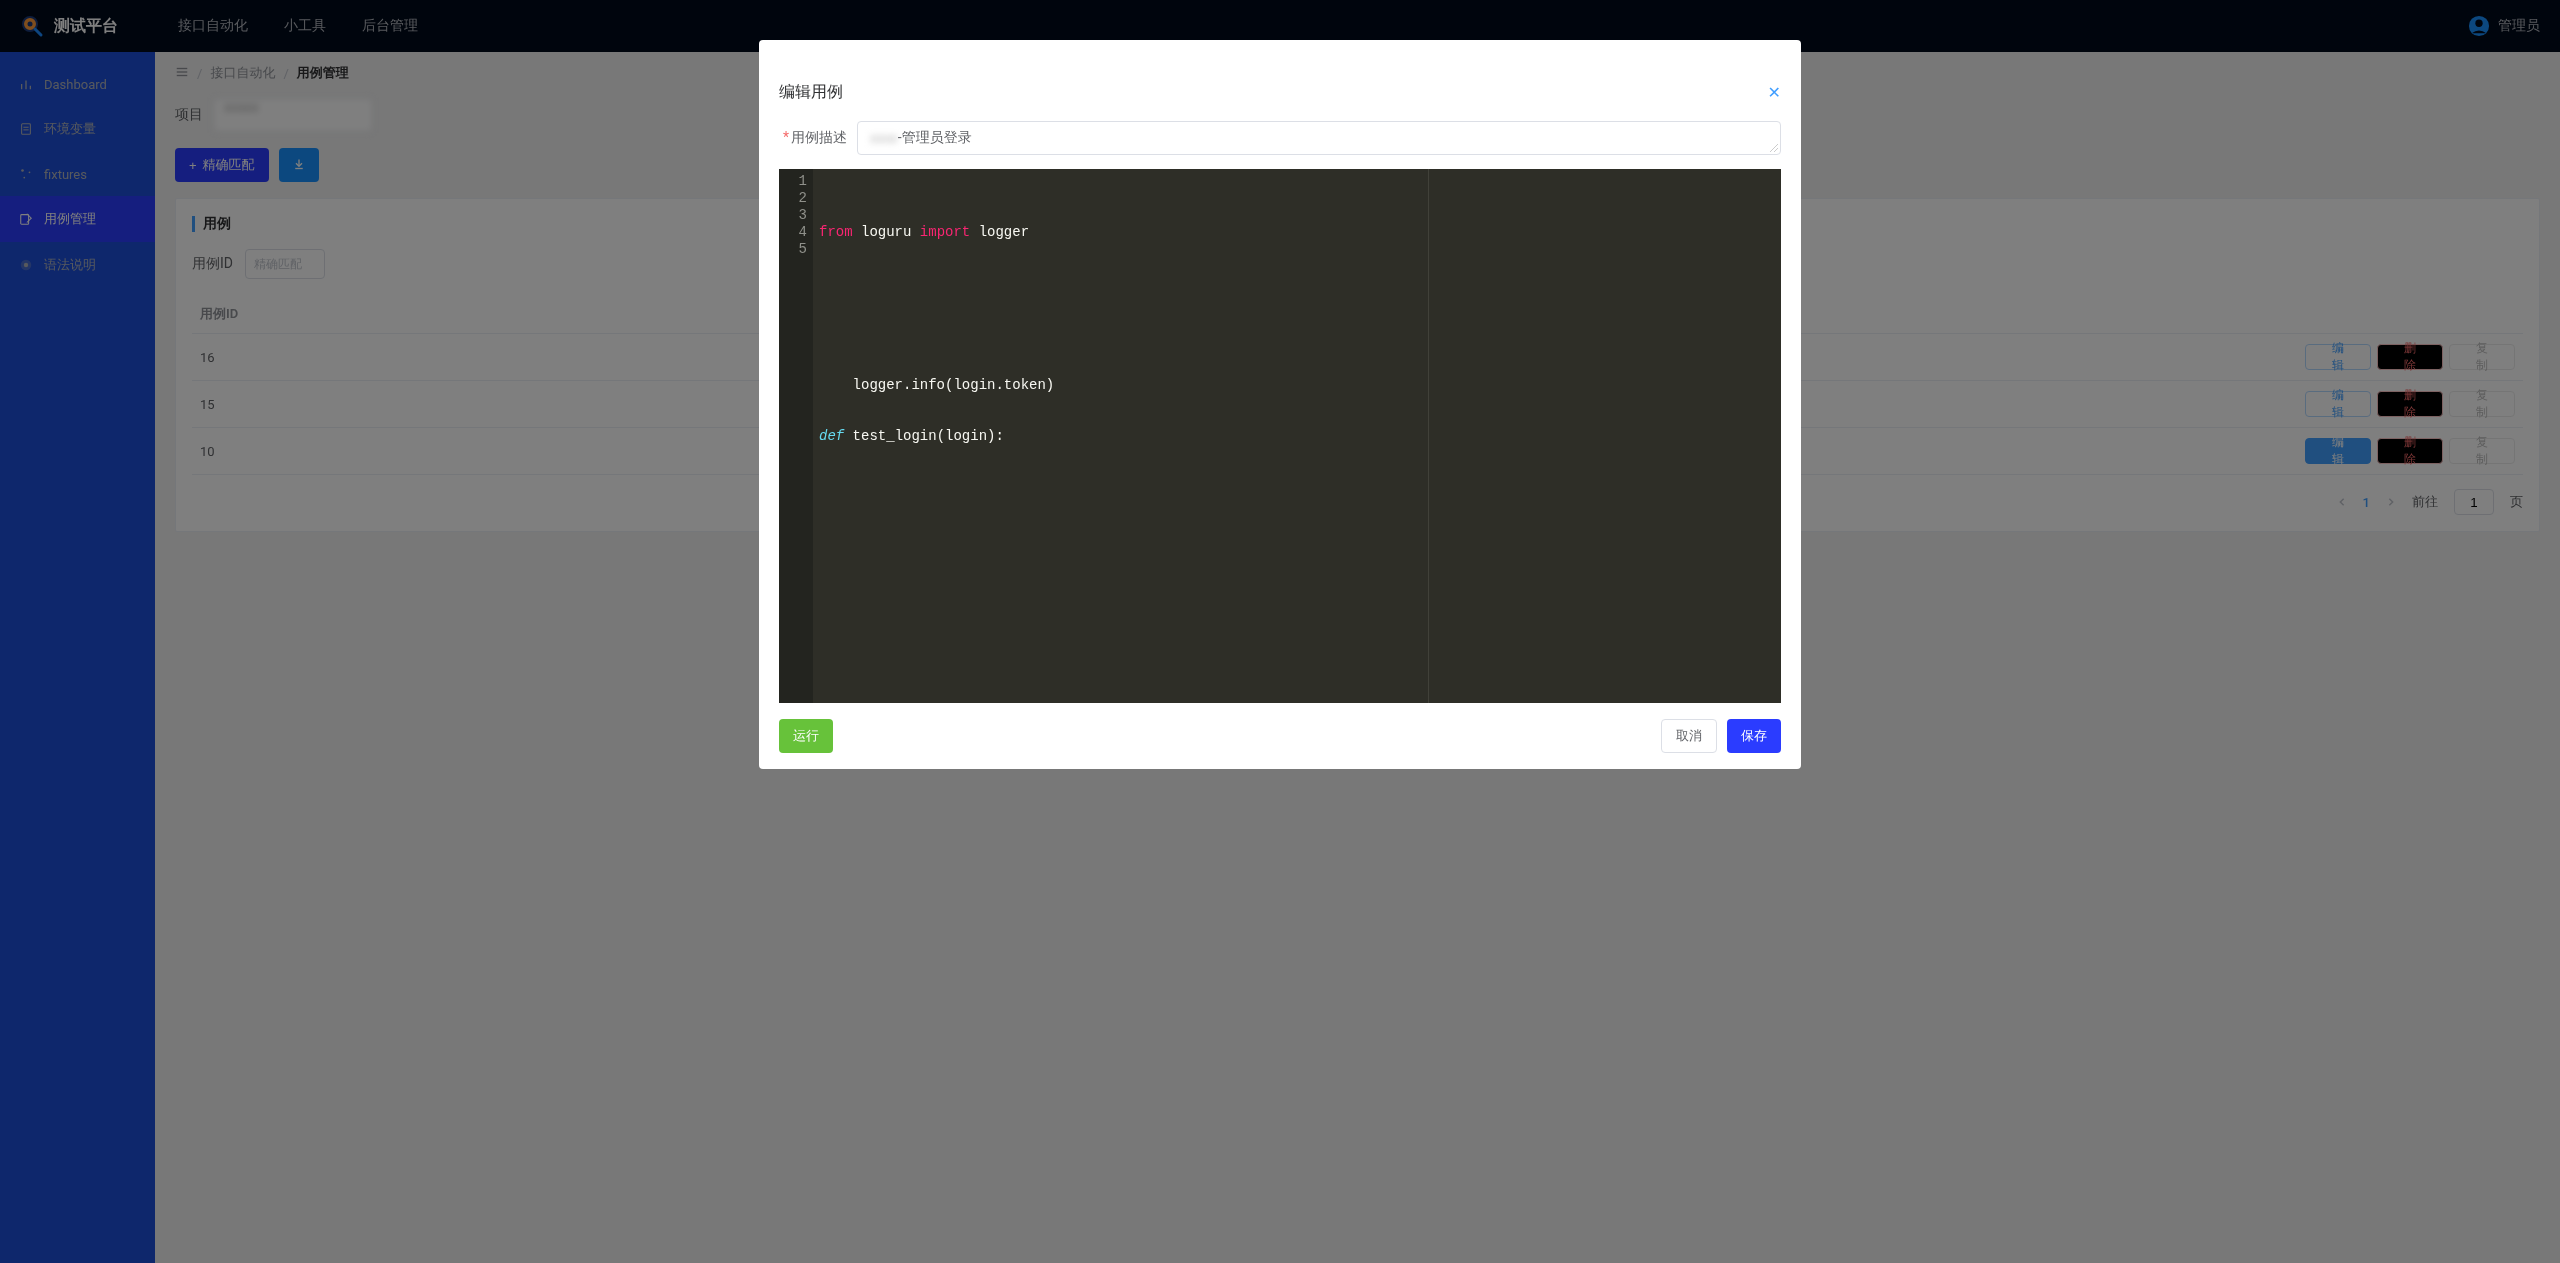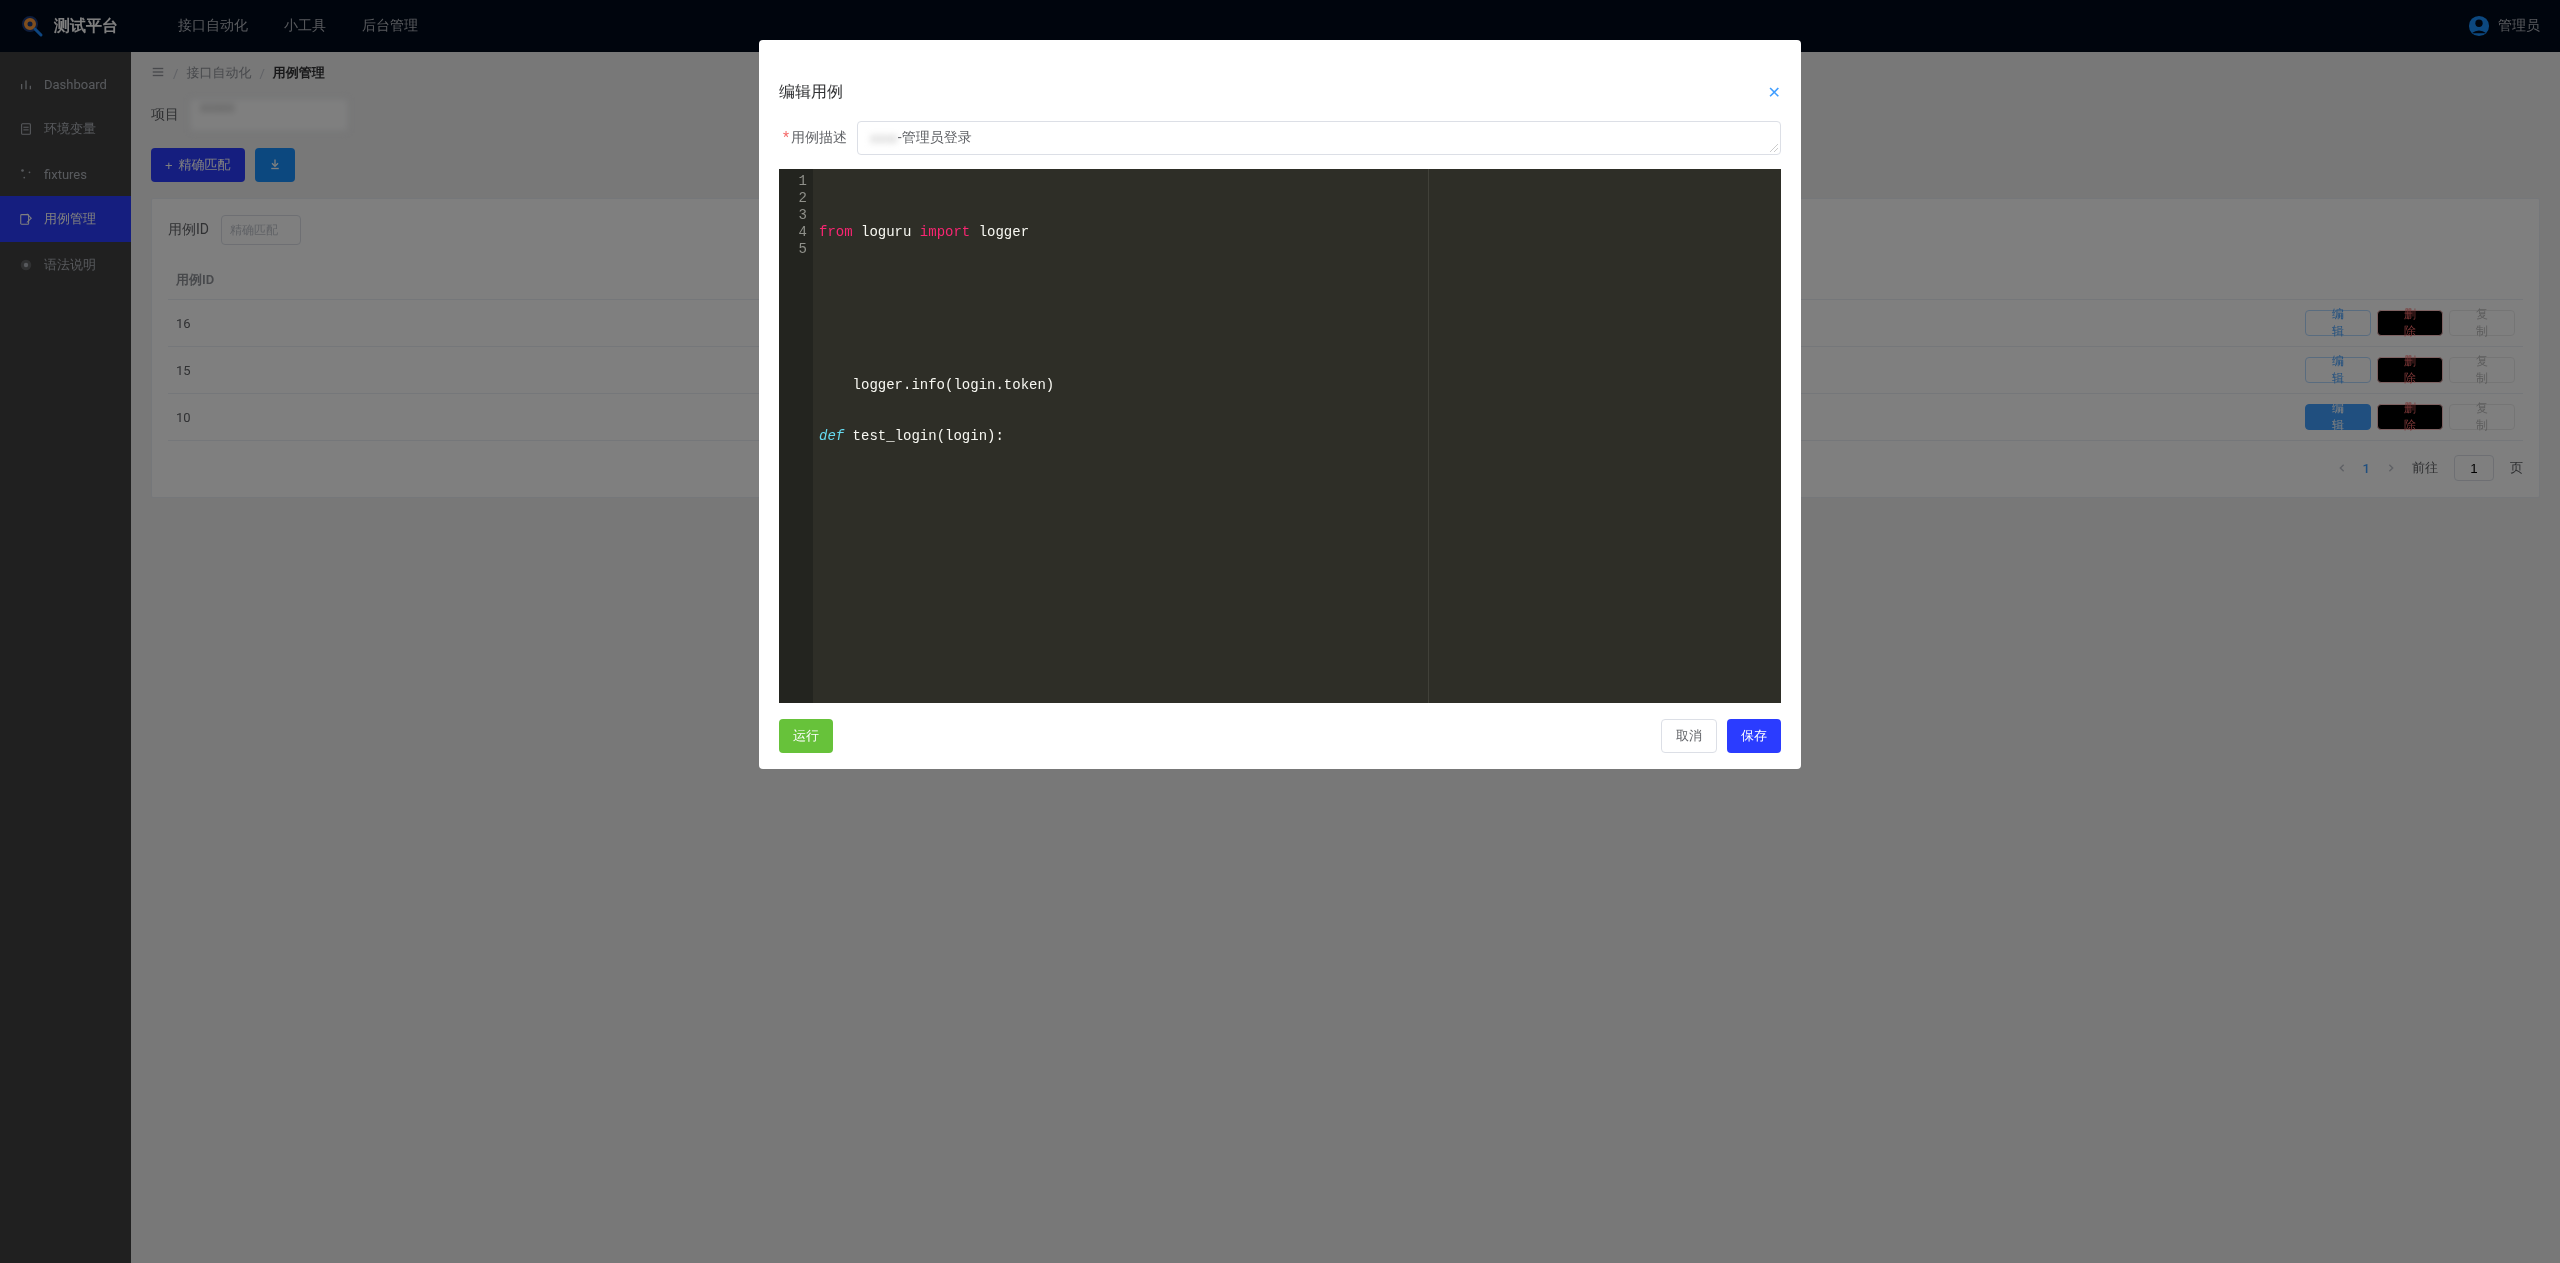--- a/index.html
+++ b/index.html
@@ -71,22 +71,22 @@
       color: #1890ff;
     }
 
     
     .layout {
       display: flex;
       height: calc(100vh - 52px);
     }
 
     .sidebar {
-      width: 131px;
-      background: #404040;
+      width: 155px;
+      background: #1d4ed8;
       padding-top: 10px;
     }
 
     .sidebar-item {
       display: flex;
       align-items: center;
       gap: 10px;
       padding: 14px 18px;
       color: #b0b4bb;
       font-size: 13px;
@@ -583,20 +583,21 @@
           <svg viewBox="0 0 16 16" width="12" height="12" stroke="#fff" fill="none" stroke-width="1.8">
             <line x1="8" y1="2" x2="8" y2="10"></line>
               <polyline points="4,7 8,11 12,7"></polyline>
               <line x1="3" y1="14" x2="13" y2="14"></line>
           </svg>
         </span>
       </button>
     </div>
 
     <div class="card">
+      <div class="card-header">用例</div>
 
       <div class="filter-row">
         <span class="label-text">用例ID</span>
         <div class="filter-input">精确匹配</div>
       </div>
 
       <table class="table">
         <thead>
           <tr>
             <th>用例ID</th>

